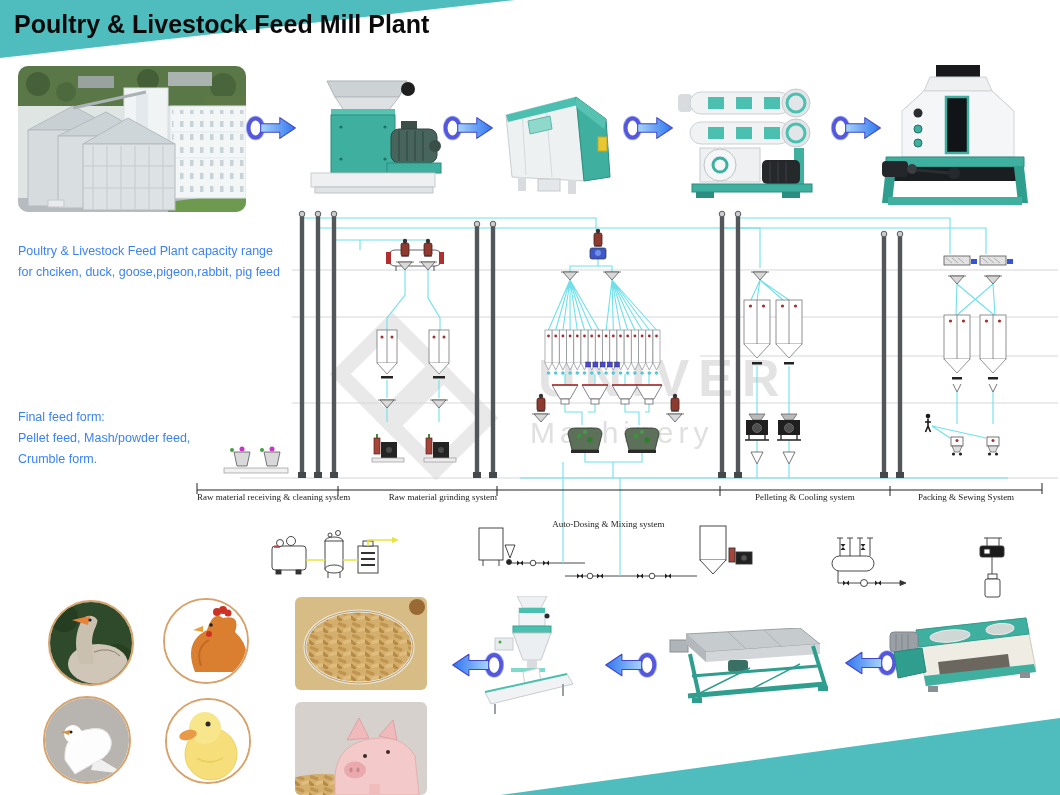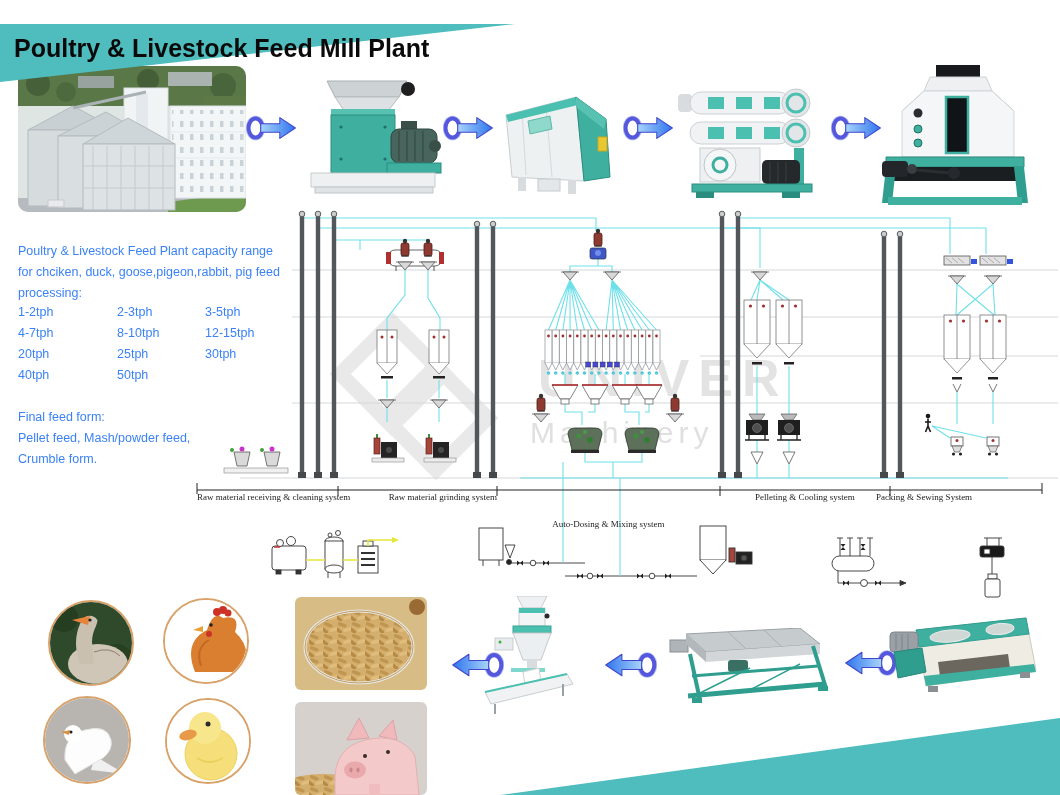--- a/index.html
+++ b/index.html
@@ -17,21 +17,21 @@
   #intro{left:18px;top:241px;width:285px;}
   #cap{left:18px;top:302px;width:280px;display:grid;grid-template-columns:99px 88px auto;}
   #cap div{height:21px;}
   #ff{left:18px;top:407px;width:280px;}
   
   #wm{left:330px;top:322px;width:480px;height:150px;z-index:0;}
   .wm-d{position:absolute;width:58px;height:58px;border:15px solid #e9e9e9;transform:rotate(45deg);}
   #wmt1{position:absolute;left:208px;top:26px;font-size:52px;font-weight:bold;color:#e3e3e3;letter-spacing:9px;}
   #wmt2{position:absolute;left:200px;top:94px;font-size:30px;color:#e0e0e0;letter-spacing:5px;}
   
-  .lay1{z-index:1;} .lay2{z-index:2;} .lay3{z-index:3;margin-top:24px;}
+  .lay1{z-index:1;} .lay2{z-index:2;} .lay3{z-index:3;}
   .slabel{position:absolute;top:492px;font-family:"Liberation Serif","DejaVu Serif",serif;
           font-size:9px;color:#222;text-align:center;z-index:2;white-space:nowrap;}
   .circ{border-radius:50%;border:2px solid #d8a26a;overflow:hidden;background:#fff;}
   .sq{border-radius:6px;overflow:hidden;}
   svg{display:block;}
 </style>
 </head>
 <body>
 
 <div id="stage">
@@ -204,35 +204,20 @@
   <svg class="abs lay2" style="left:623px;top:112px;" width="52" height="32">
       <use href="#arrowR"></use>
     </svg>
   <svg class="abs lay2" style="left:831px;top:112px;" width="52" height="32">
       <use href="#arrowR"></use>
     </svg>
 
   <div id="intro" class="abs txt lay2">
     <div>Poultry &amp; Livestock Feed Plant capacity range</div>
     <div>for chciken, duck, goose,pigeon,rabbit, pig feed</div>
-    <div>processing:</div>
-  </div>
-  <div id="cap" class="abs txt lay2">
-    <div>1-2tph</div>
-    <div>2-3tph</div>
-    <div>3-5tph</div>
-    <div>4-7tph</div>
-    <div>8-10tph</div>
-    <div>12-15tph</div>
-    <div>20tph</div>
-    <div>25tph</div>
-    <div>30tph</div>
-    <div>40tph</div>
-    <div>50tph</div>
-    <div></div>
   </div>
   <div id="ff" class="abs txt lay2">
     <div>Final feed form:</div>
     <div>Pellet feed, Mash/powder feed,</div>
     <div>Crumble form.</div>
   </div>
 
   <svg class="abs lay1" style="left:195px;top:205px;" width="865" height="310" viewBox="195 205 865 310">
     <defs>
       <g id="bin">
@@ -489,21 +474,21 @@
       <line x1="720" y1="486" x2="720" y2="496"></line>
       <line x1="890" y1="486" x2="890" y2="496"></line>
       <line x1="1042" y1="483" x2="1042" y2="494"></line>
     </g>
   </svg>
 
   <div class="slabel" style="left:197px;width:141px;">Raw material receiving &amp; cleaning system</div>
   <div class="slabel" style="left:340px;width:157px;text-align:right;">Raw material grinding system</div>
   <div class="slabel" style="left:497px;width:223px;margin-top:27px;">Auto-Dosing &amp; Mixing system</div>
   <div class="slabel" style="left:720px;width:170px;">Pelleting &amp; Cooling system</div>
-  <div class="slabel" style="left:848px;width:152px;">Packing &amp; Sewing System</div>
+  <div class="slabel" style="left:890px;width:152px;">Packing &amp; Sewing System</div>
 
   <svg class="abs lay1" style="left:195px;top:515px;" width="865" height="85" viewBox="195 515 865 85">
     <defs>
       <g id="valve">
           <path d="M-3 -2.5 L0 0 L-3 2.5 Z M3 -2.5 L0 0 L3 2.5 Z" fill="#222"></path>
         </g>
     </defs>
     <g stroke="#333" stroke-width="0.9" fill="#fff">
 
       <rect x="272" y="546" width="34" height="24" rx="3"></rect>

